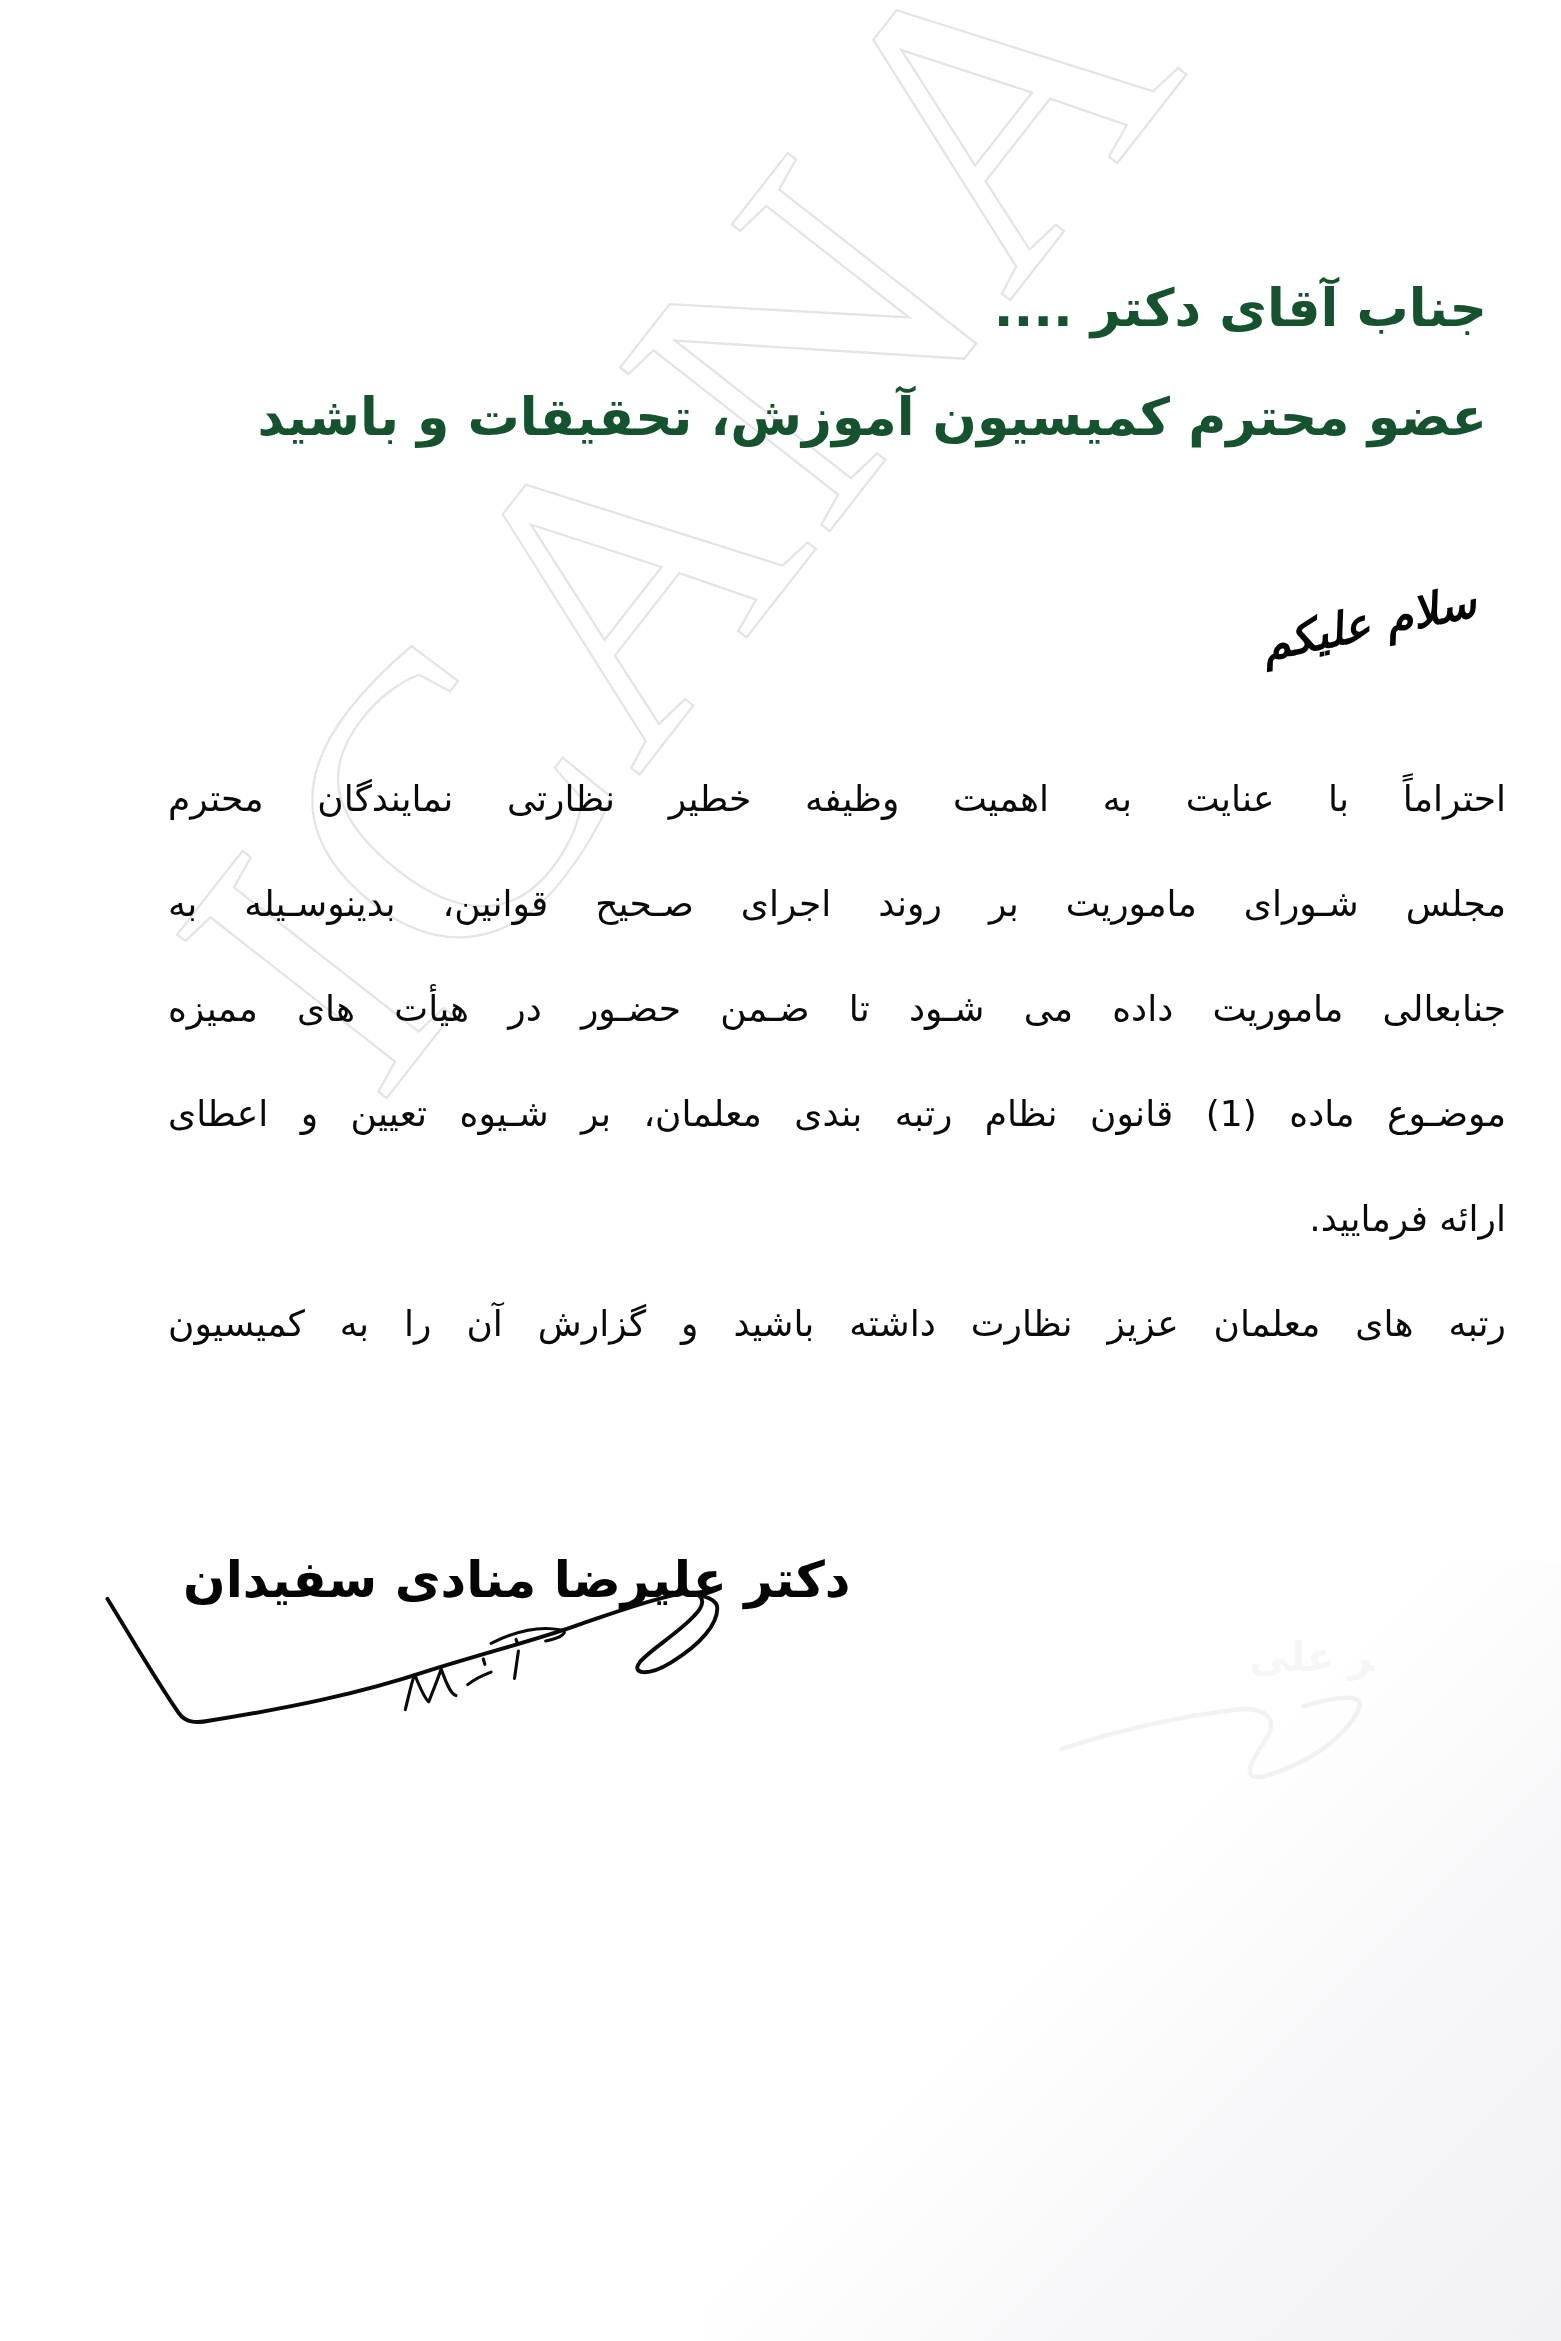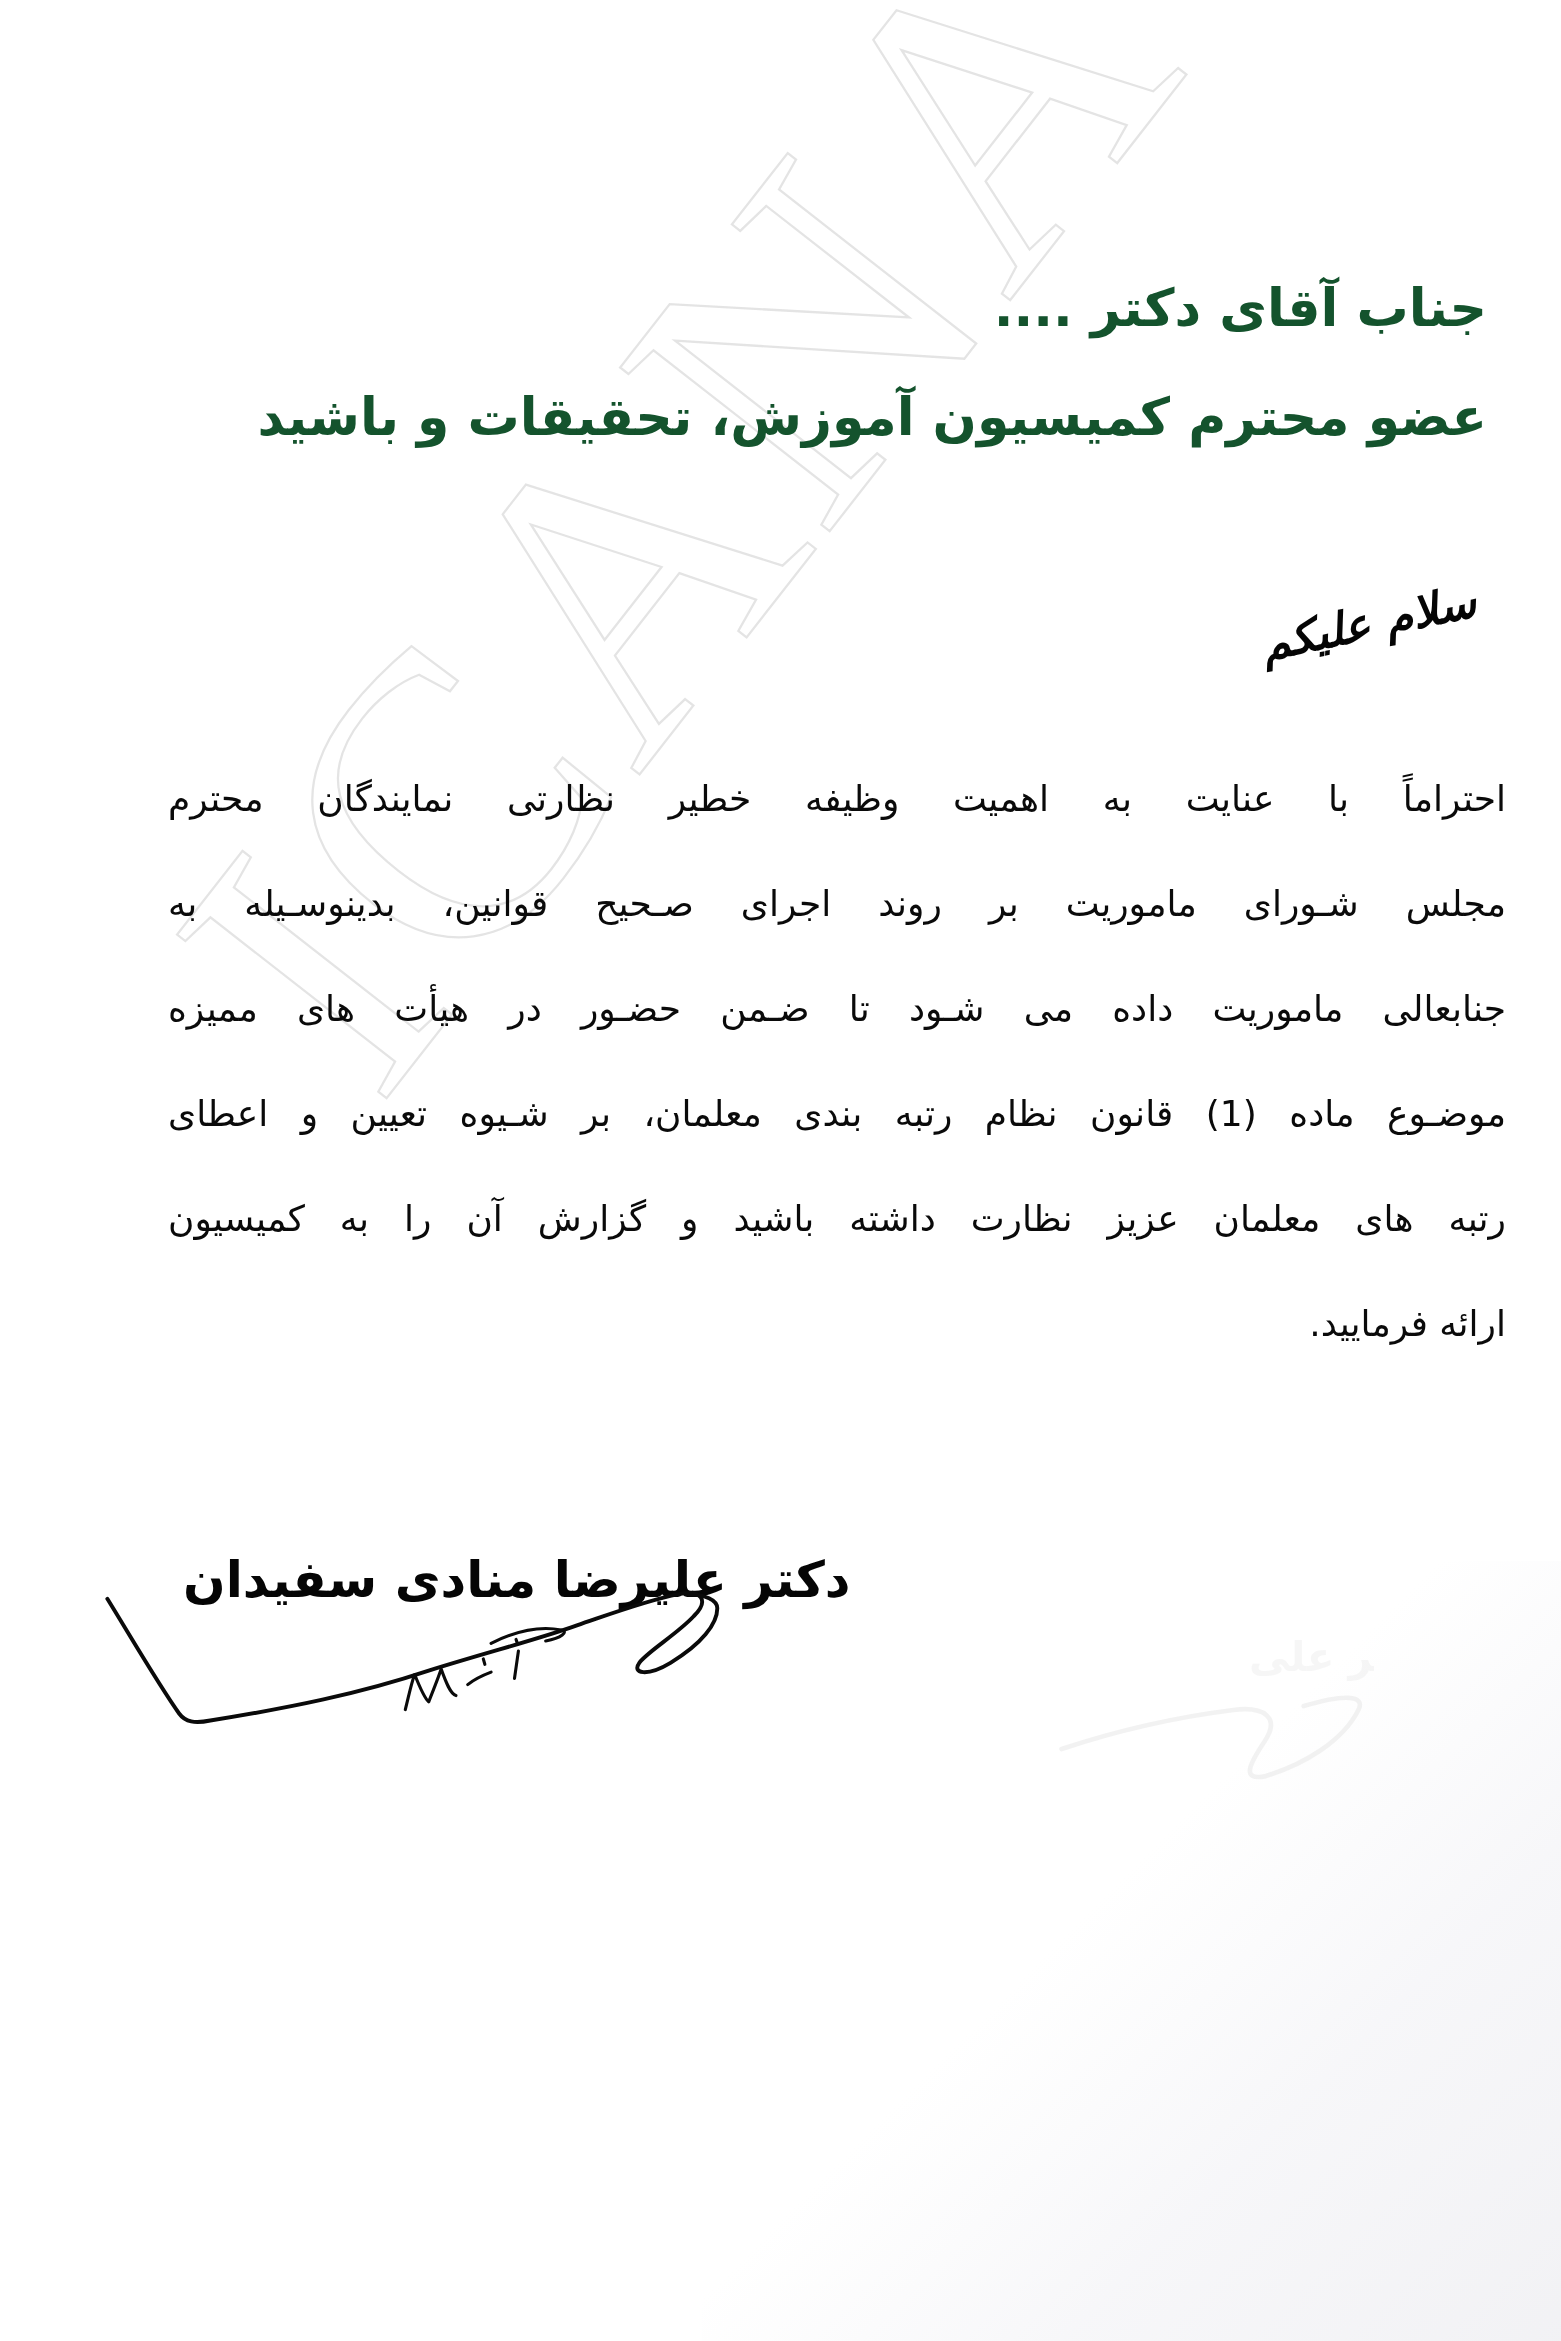--- a/index.html
+++ b/index.html
@@ -141,22 +141,22 @@
     <div class="header-line">عضو محترم کمیسیون آموزش، تحقیقات و باشید</div>
   </div>
 
   <div class="salutation">سلام علیکم</div>
 
   <div class="body-text">
     <span class="body-line">احتراماً با عنایت به اهمیت وظیفه خطیر نظارتی نمایندگان محترم</span>
     <span class="body-line">مجلس شـورای ماموریت بر روند اجرای صـحیح قوانین، بدینوسـیله به</span>
     <span class="body-line">جنابعالی ماموریت داده می شـود تا ضـمن حضـور در هیأت های ممیزه</span>
     <span class="body-line">موضـوع ماده (1) قانون نظام رتبه بندی معلمان، بر شـیوه تعیین و اعطای</span>
+    <span class="body-line last">ارائه فرمایید.</span>
     <span class="body-line">رتبه های معلمان عزیز نظارت داشته باشید و گزارش آن را به کمیسیون</span>
-    <span class="body-line last">ارائه فرمایید.</span>
   </div>
 
   <div class="signer-name">دکتر علیرضا منادی سفیدان</div>
 
   <svg class="signature" viewBox="0 0 860 200" xmlns="http://www.w3.org/2000/svg">
     <path d="M8 28 C 40 80, 75 140, 100 175 C 108 186, 120 188, 140 184 C 240 168, 330 150, 420 120 C 500 95, 560 80, 610 62 C 660 45, 700 30, 740 22 C 770 16, 780 30, 760 50 C 740 72, 700 96, 690 110 C 680 124, 700 128, 730 110 C 770 86, 790 60, 790 40 C 790 30, 775 22, 750 22" fill="none" stroke="#0a0a0a" stroke-width="5" stroke-linecap="round" stroke-linejoin="round"></path>
     <path d="M500 85 C 530 70, 560 62, 590 68 C 600 70, 590 78, 570 82" fill="none" stroke="#0a0a0a" stroke-width="4" stroke-linecap="round"></path>
     <path d="M390 170 C 395 150, 398 135, 402 125 C 408 140, 414 155, 420 160 C 426 145, 432 130, 436 118 C 442 135, 448 150, 455 152" fill="none" stroke="#0a0a0a" stroke-width="4" stroke-linecap="round" stroke-linejoin="round"></path>
     <path d="M470 138 C 480 130, 492 125, 500 122 M 490 105 L 492 112" fill="none" stroke="#0a0a0a" stroke-width="4" stroke-linecap="round"></path>
     <path d="M530 130 L 535 95 M 532 80 L 534 86" fill="none" stroke="#0a0a0a" stroke-width="4" stroke-linecap="round"></path>

